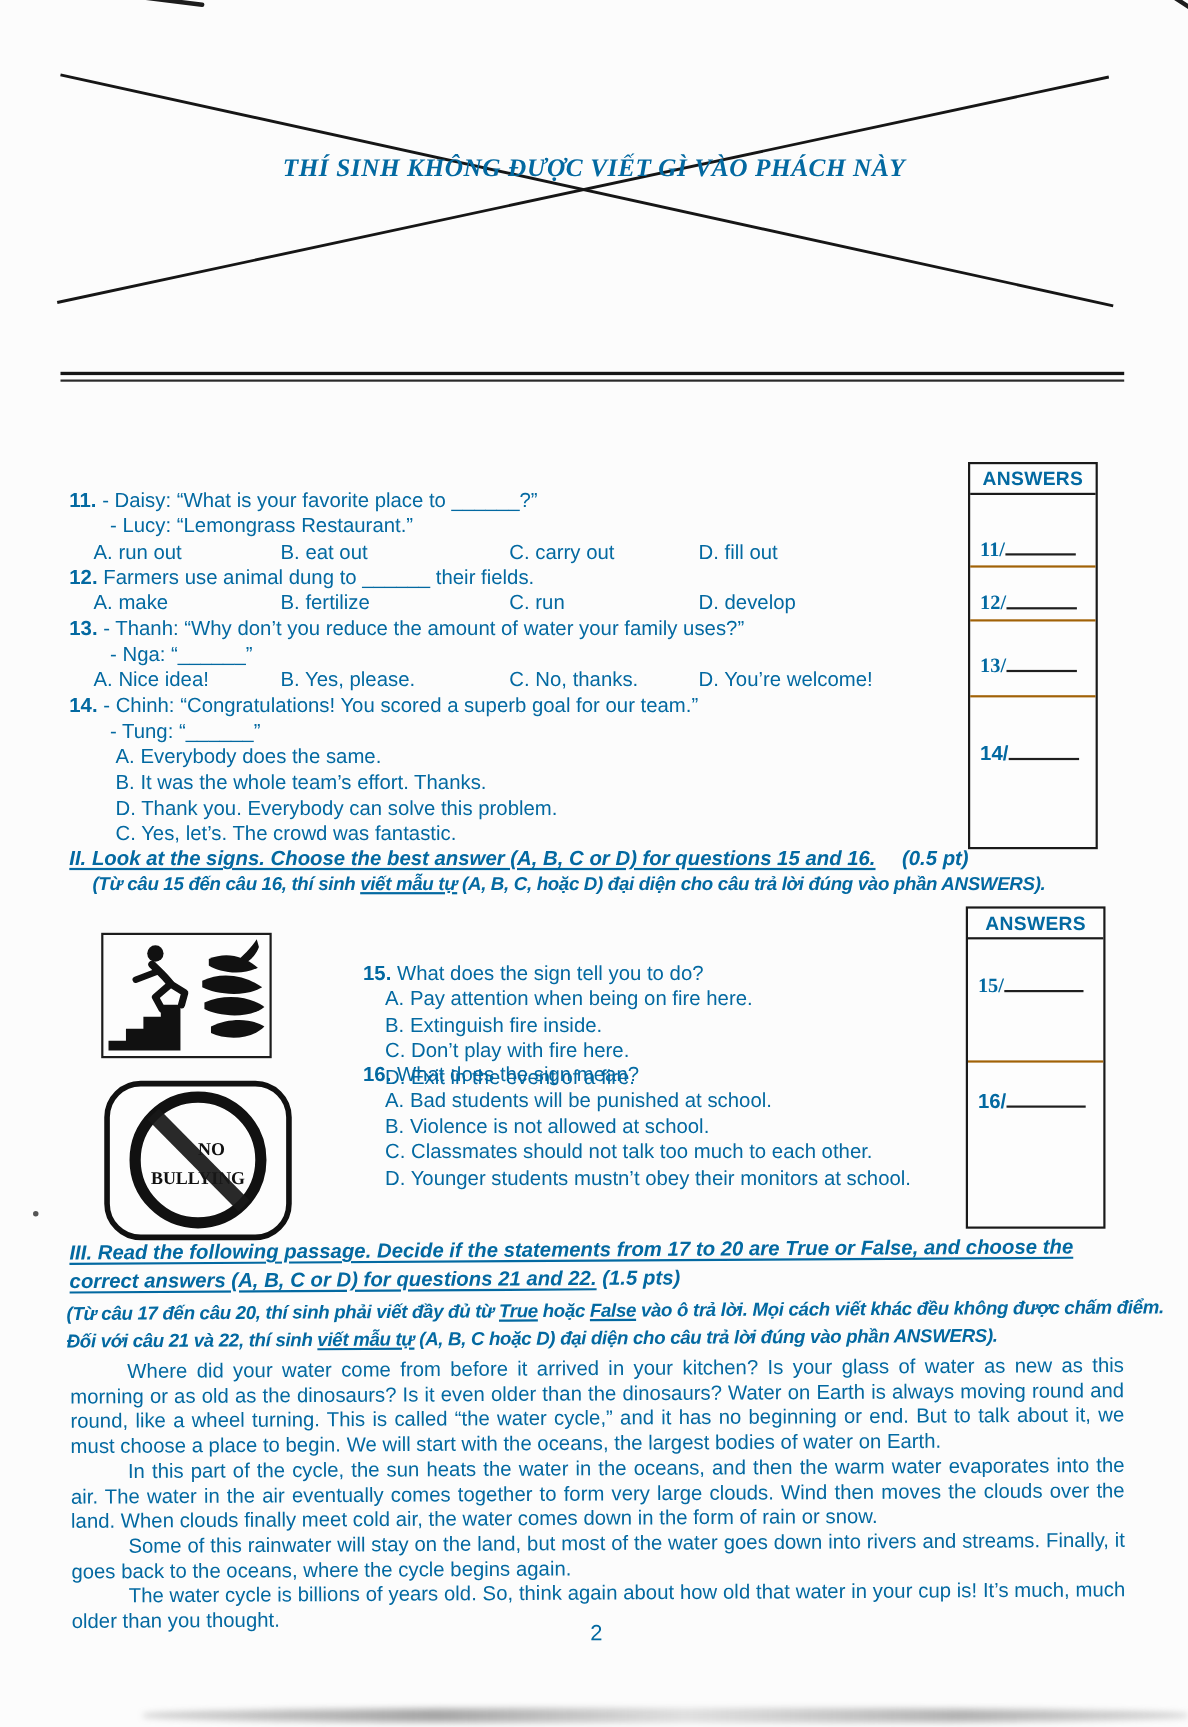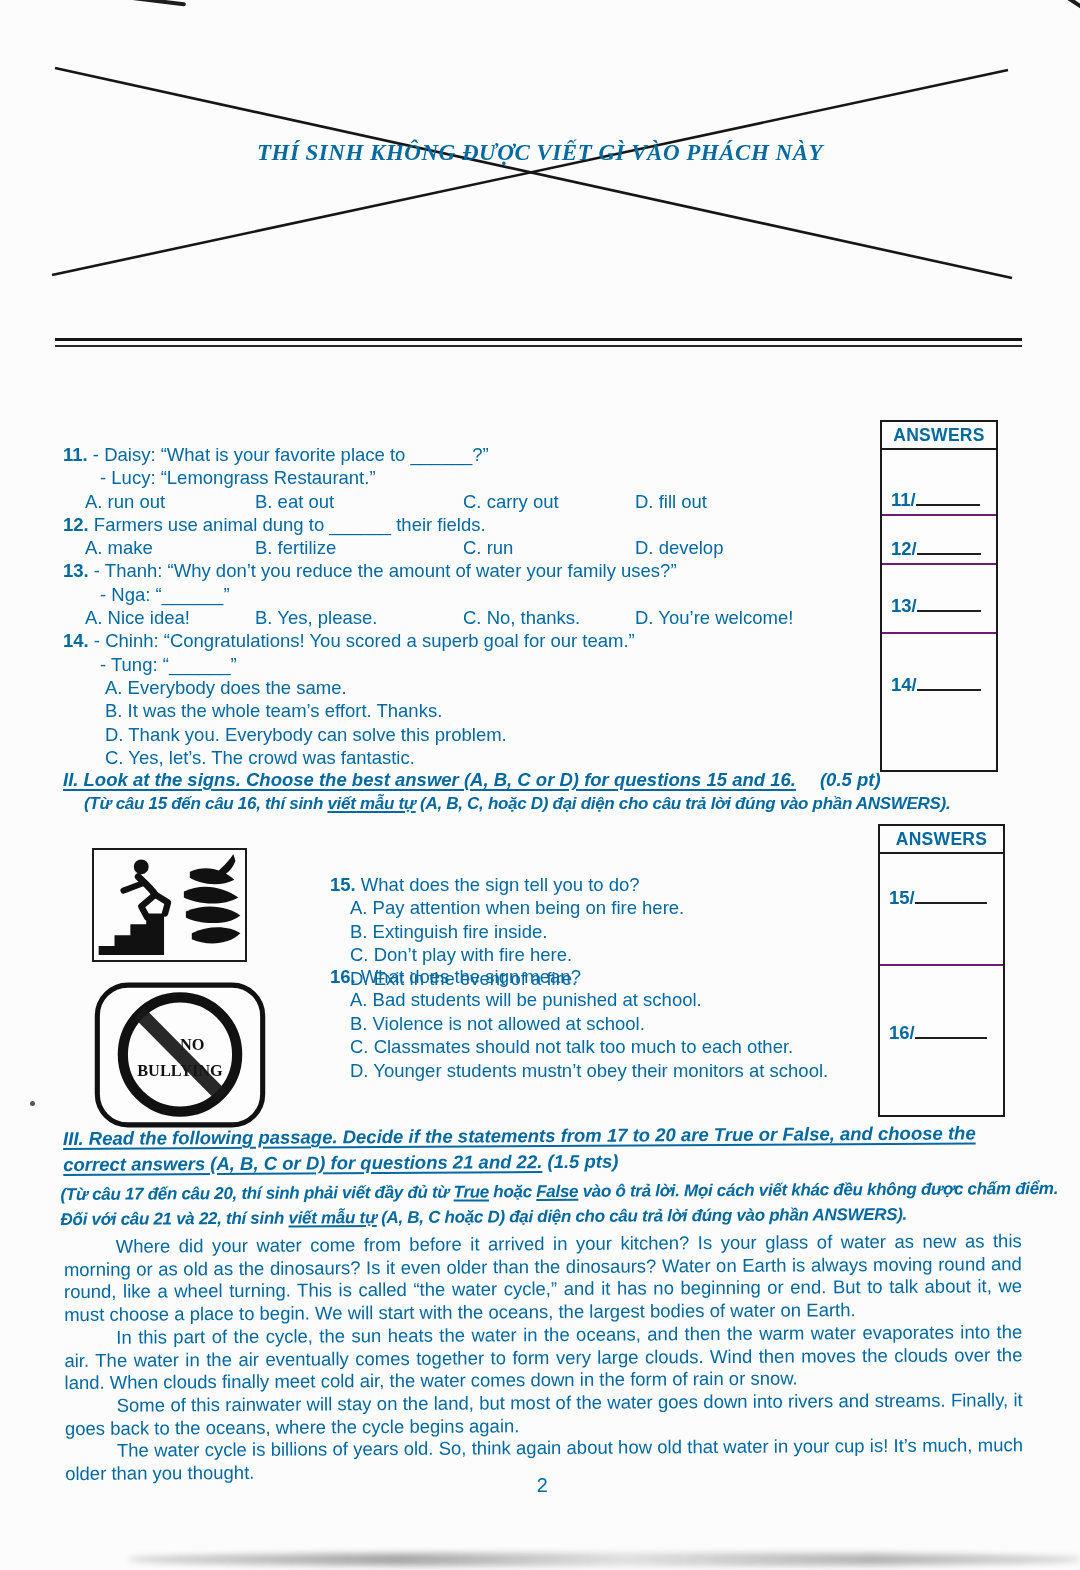--- a/index.html
+++ b/index.html
@@ -21,21 +21,21 @@
   .qline{white-space:nowrap;}
   .ind{padding-left:37px;}
   .ind2{padding-left:42px;}
   .optrow{display:grid;grid-template-columns:170px 208px 172px 1fr;padding-left:22px;white-space:nowrap;}
 
   
   .ansbox{position:absolute;border:2px solid #1a1a1a;background:#fdfdfd;box-sizing:border-box;}
   .ansbox .hd{border-bottom:2px solid #1a1a1a;text-align:center;font-weight:bold;font-size:17.5px;
               padding:3px 0 2px 0;letter-spacing:.3px;}
   .anscell{box-sizing:border-box;display:flex;flex-direction:column;padding-left:9px;}
-  .anscell.bline{border-bottom:2px solid #701a75;}
+  .anscell.bline{border-bottom:2px solid #a16207;font-family:Liberation Serif, serif;}
   .anslabel{font-weight:bold;font-size:18.5px;white-space:nowrap;}
   .ansline{display:inline-block;width:64px;height:12px;border-bottom:2.5px solid #1f1f1f;}
 
   
   .h2line{position:absolute;left:63px;top:769px;width:1000px;font-weight:bold;font-style:italic;
           font-size:18.5px;white-space:nowrap;}
   .hul{text-decoration:underline;text-decoration-thickness:2px;text-underline-offset:3px;}
   .hpts{margin-left:24px;}
   .vnnote{position:absolute;left:60px;top:794px;width:1005px;font-weight:bold;font-style:italic;
           font-size:17px;letter-spacing:-.3px;white-space:nowrap;margin-left:24px;}
@@ -185,21 +185,21 @@
     <div class="opt">B. Violence is not allowed at school.</div>
     <div class="opt">C. Classmates should not talk too much to each other.</div>
     <div class="opt">D. Younger students mustn’t obey their monitors at school.</div>
   </div>
 
   <div class="ansbox" style="left:878px;top:824px;width:127px;height:293px;">
     <div class="hd">ANSWERS</div>
     <div class="anscell bline" style="height:112px;padding-top:33px;">
       <span class="anslabel"><b>15/</b><span class="ansline" style="width:72px;"></span></span>
     </div>
-    <div class="anscell" style="height:150px;padding-top:56px;">
+    <div class="anscell" style="height:150px;padding-top:24px;">
       <span class="anslabel"><b>16/</b><span class="ansline" style="width:72px;"></span></span>
     </div>
   </div>
 
   <div class="art-dot"></div>
 
   <div class="lower">
     <div class="h3block">
       <span class="hul">III. Read the following passage. Decide if the statements from 17 to 20 are True or False, and choose the correct answers (A, B, C or D) for questions 21 and 22.</span> <span>(1.5 pts)</span>
     </div>

